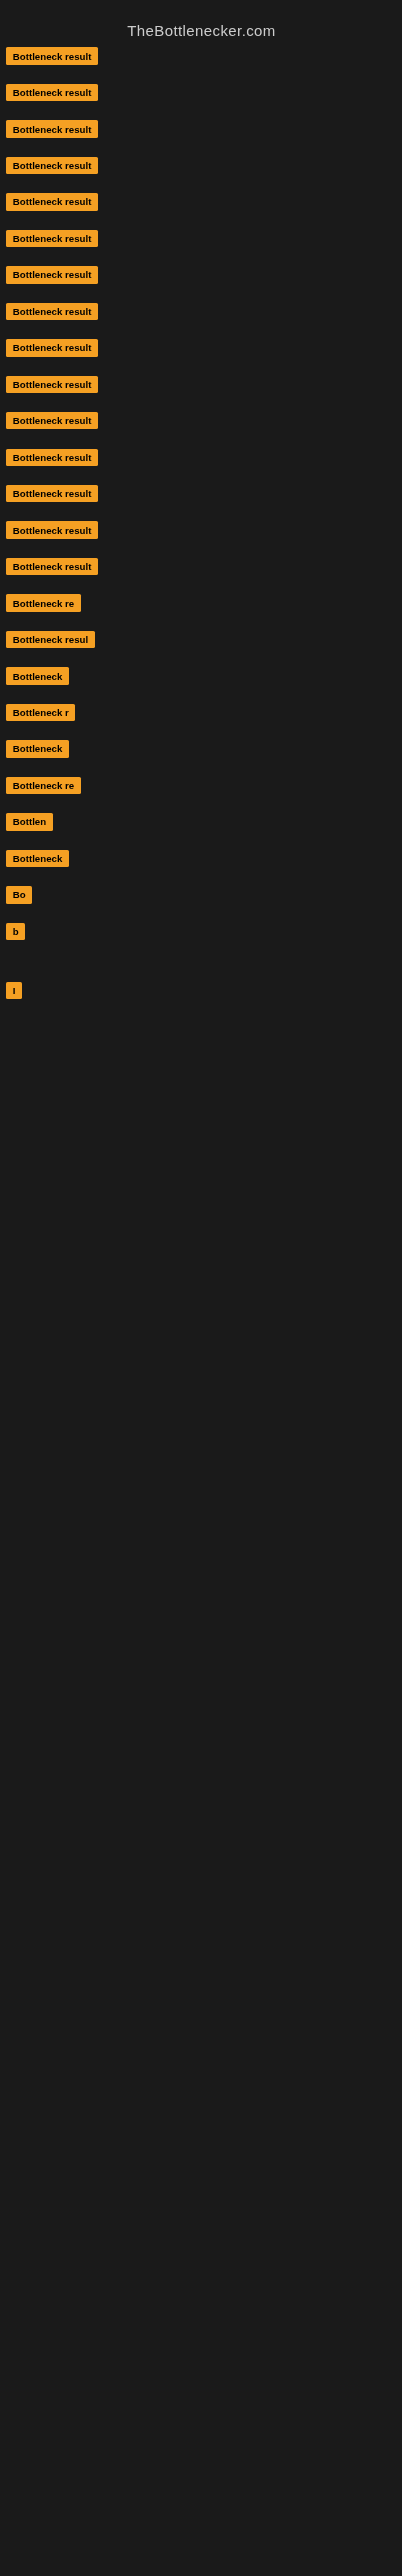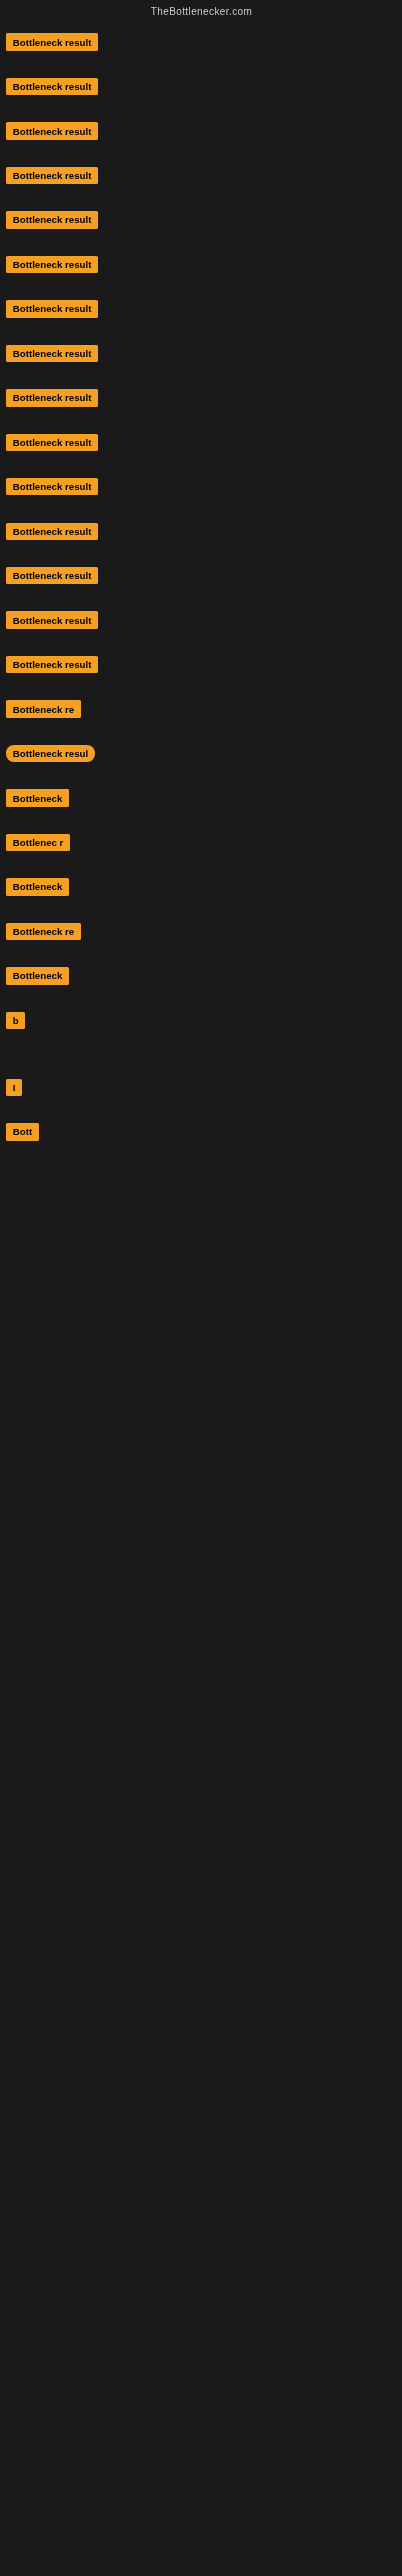--- a/index.html
+++ b/index.html
@@ -12,36 +12,36 @@
       width: 403px;
       min-height: 2576px;
       background-color: #1a1a1a;
       font-family: Arial, sans-serif;
       position: relative;
     }
 
     .site-title {
       text-align: center;
       color: #cccccc;
-      font-size: 10px;
+      font-size: 15px;
       padding: 6.4px 0 3.2px 0;
       letter-spacing: 0.4px;
+      margin-top: 16px;
     }
 
     .bottleneck-badge {
       display: inline-block;
       background-color: #f5a023;
       color: #000000;
       font-size: 9.7px;
       font-weight: bold;
       padding: 3.2px 6.4px;
       border-radius: 1.6px;
       white-space: nowrap;
       overflow: hidden;
-      margin-top: 8px;
     }
 
     .row {
       padding: 4.8px 6.4px 11.3px 6.4px;
     }
   </style>
 </head>
 <body>
 
 <div>
@@ -58,24 +58,25 @@
     <div class="row"><div class="bottleneck-badge" style="max-width: 121px; font-size: 9.7px;">Bottleneck result</div></div>
     <div class="row"><div class="bottleneck-badge" style="max-width: 121px; font-size: 9.7px;">Bottleneck result</div></div>
     <div class="row"><div class="bottleneck-badge" style="max-width: 121px; font-size: 9.7px;">Bottleneck result</div></div>
     <div class="row"><div class="bottleneck-badge" style="max-width: 121px; font-size: 9.7px;">Bottleneck result</div></div>
     <div class="row"><div class="bottleneck-badge" style="max-width: 121px; font-size: 9.7px;">Bottleneck result</div></div>
     <div class="row"><div class="bottleneck-badge" style="max-width: 121px; font-size: 9.7px;">Bottleneck result</div></div>
     <div class="row"><div class="bottleneck-badge" style="max-width: 121px; font-size: 9.7px;">Bottleneck result</div></div>
     <div class="row"><div class="bottleneck-badge" style="max-width: 121px; font-size: 9.7px;">Bottleneck result</div></div>
     <div class="row"><div class="bottleneck-badge" style="max-width: 121px; font-size: 9.7px;">Bottleneck result</div></div>
     <div class="row"><div class="bottleneck-badge" style="max-width: 101px; font-size: 9.7px;">Bottleneck re</div></div>
-    <div class="row"><div class="bottleneck-badge" style="max-width: 109px; font-size: 9.7px; border-radius: 8px;">Bottleneck resul</div></div>
+    <div class="row"><div class="bottleneck-badge" style="max-width: 109px; font-size: 9.7px;">Bottleneck resul</div></div>
     <div class="row"><div class="bottleneck-badge" style="max-width: 85px; font-size: 9.7px;">Bottleneck</div></div>
-    <div class="row"><div class="bottleneck-badge" style="max-width: 91px; font-size: 9.7px;">Bottlenec r</div></div>
+    <div class="row"><div class="bottleneck-badge" style="max-width: 91px; font-size: 9.7px;">Bottleneck r</div></div>
     <div class="row"><div class="bottleneck-badge" style="max-width: 79px; font-size: 9.7px;">Bottleneck</div></div>
     <div class="row"><div class="bottleneck-badge" style="max-width: 99px; font-size: 9.7px;">Bottleneck re</div></div>
+    <div class="row"><div class="bottleneck-badge" style="max-width: 68px; font-size: 9.7px;">Bottlen</div></div>
     <div class="row"><div class="bottleneck-badge" style="max-width: 83px; font-size: 9.7px;">Bottleneck</div></div>
+    <div class="row"><div class="bottleneck-badge" style="max-width: 39px; font-size: 9.7px;">Bo</div></div>
     <div class="row"><div class="bottleneck-badge" style="max-width: 27px; font-size: 9.7px;">b</div></div>
     <div class="row" style="height: 22.5px;"></div>
     <div class="row"><div class="bottleneck-badge" style="max-width: 22.5px; font-size: 9.7px;">I</div></div>
-    <div class="row"><div class="bottleneck-badge" style="max-width: 44px; font-size: 9.7px;">Bott</div></div>
   </div>
 
 
 </body></html>

